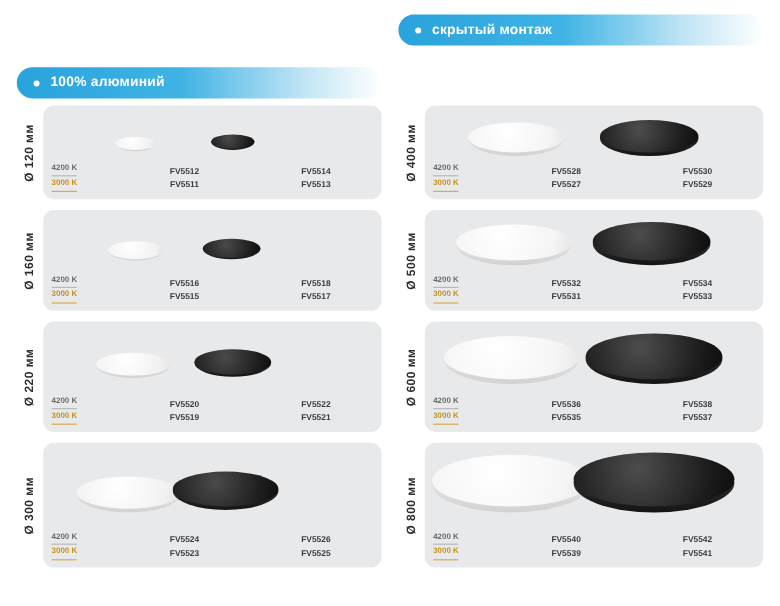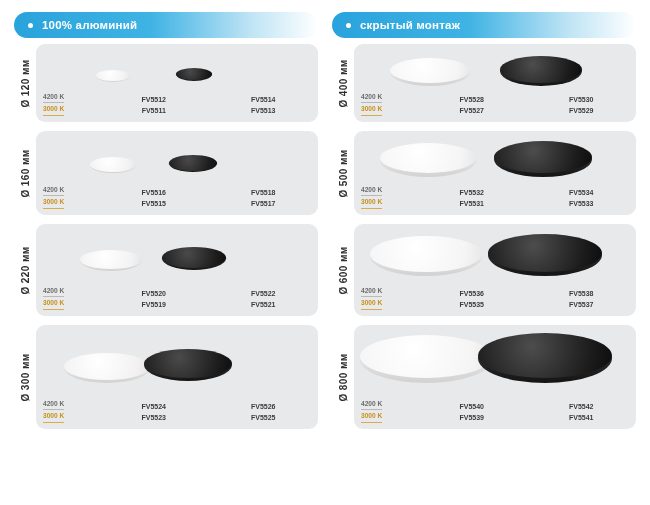--- a/index.html
+++ b/index.html
@@ -17,21 +17,21 @@
   .badge{
     height:26px;border-radius:13px;flex:1;
     display:flex;align-items:center;
     color:#fff;font-size:11.5px;font-weight:bold;
     padding-left:14px;letter-spacing:.2px;
   }
   .badge .dot{
     width:5px;height:5px;border-radius:50%;background:#fff;
     margin-right:9px;display:inline-block;
   }
-  .badge.left{background:linear-gradient(90deg,#29a3dc 0%,#3fb3e4 45%,#bfe4f5 78%,#ffffff 100%);}
+  .badge.left{background:linear-gradient(90deg,#29a3dc 0%,#3fb3e4 45%,#bfe4f5 78%,#ffffff 100%);margin-top:44px;}
   .badge.right{background:linear-gradient(90deg,#29a3dc 0%,#3fb3e4 45%,#bfe4f5 78%,#ffffff 100%);}
 
   
   .cols{display:flex;gap:14px;padding:0 14px;}
   .col{flex:1;display:flex;flex-direction:column;gap:9px;}
 
   .row{display:flex;align-items:stretch;}
   .rowlabel{
     width:22px;flex:0 0 22px;
     display:flex;align-items:center;justify-content:center;

